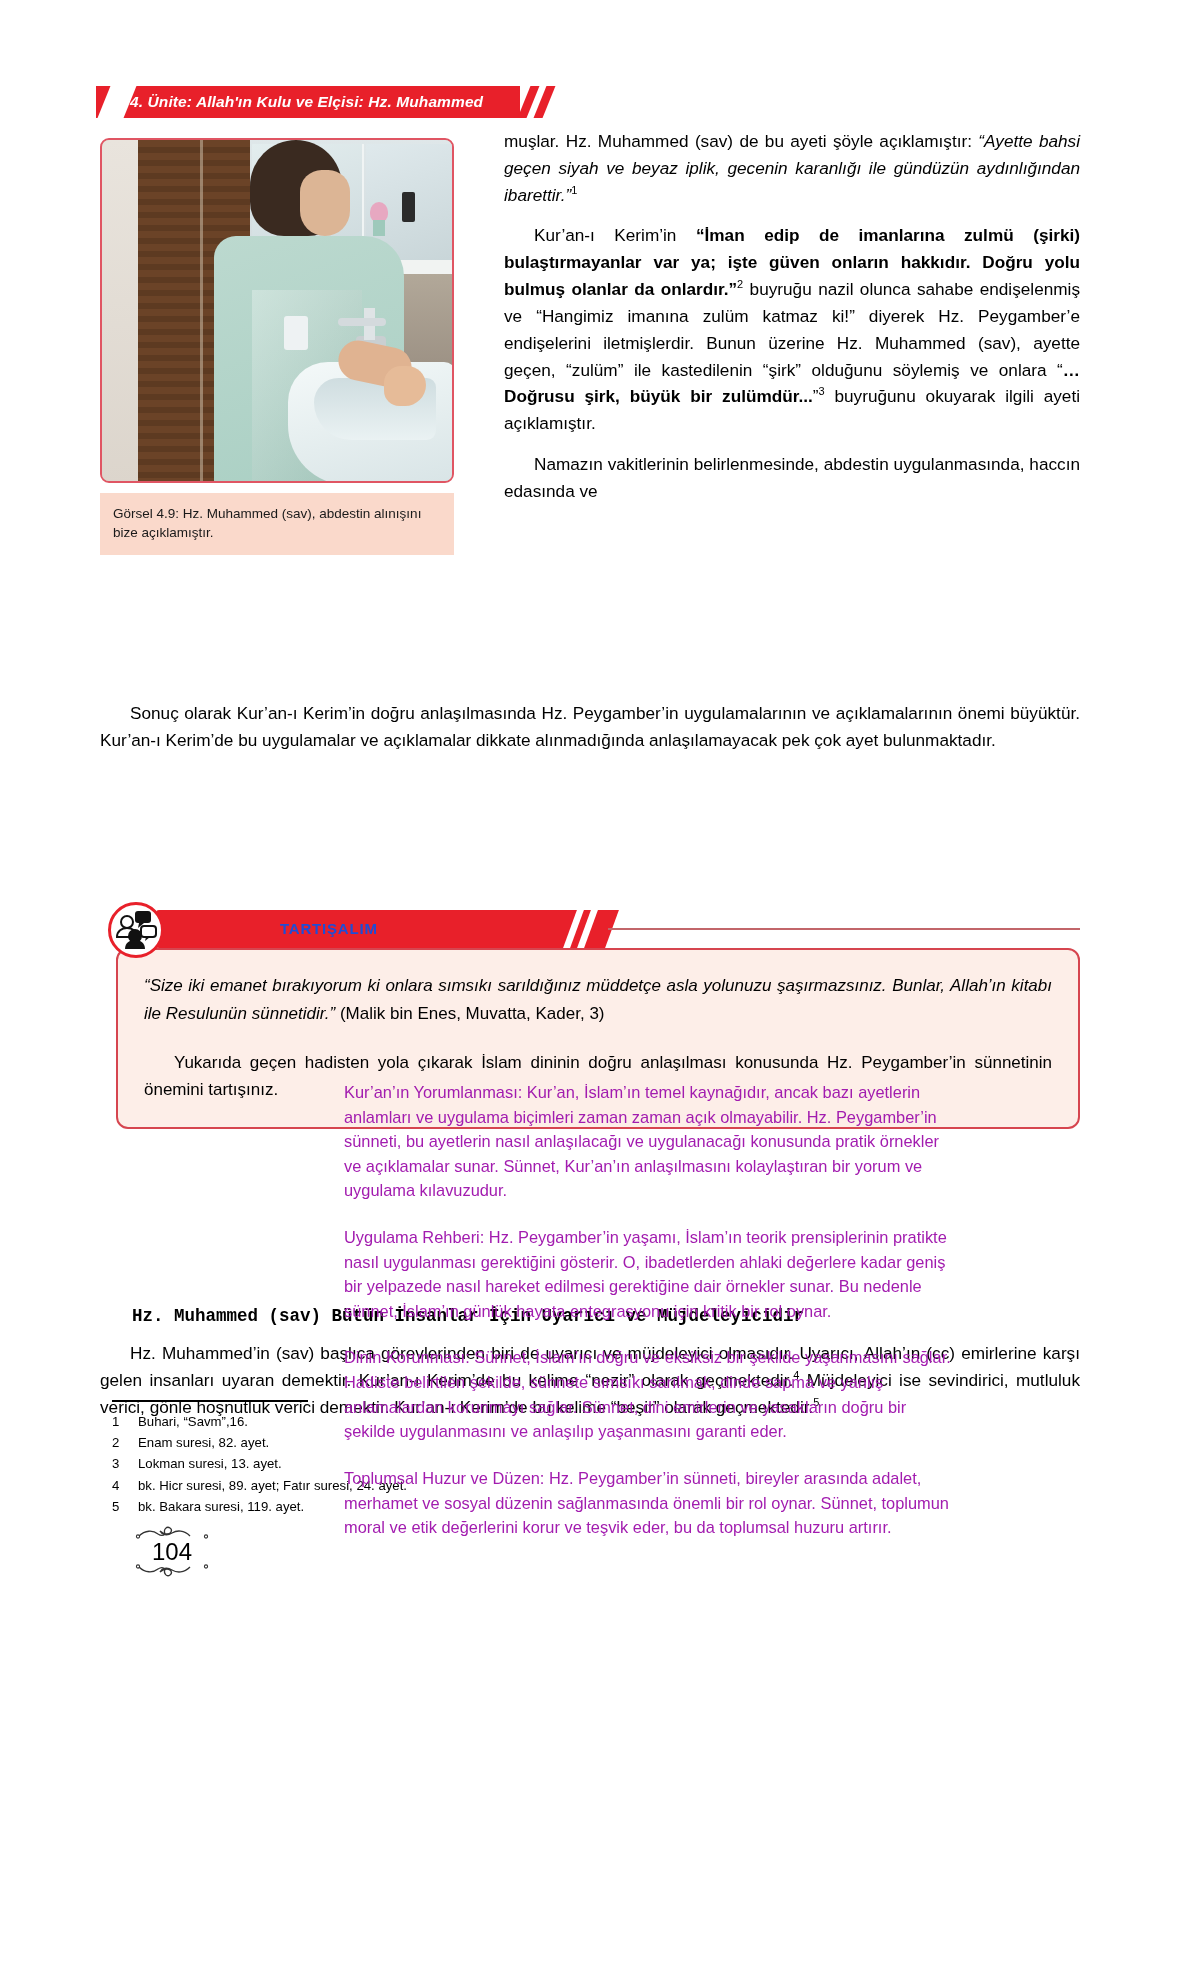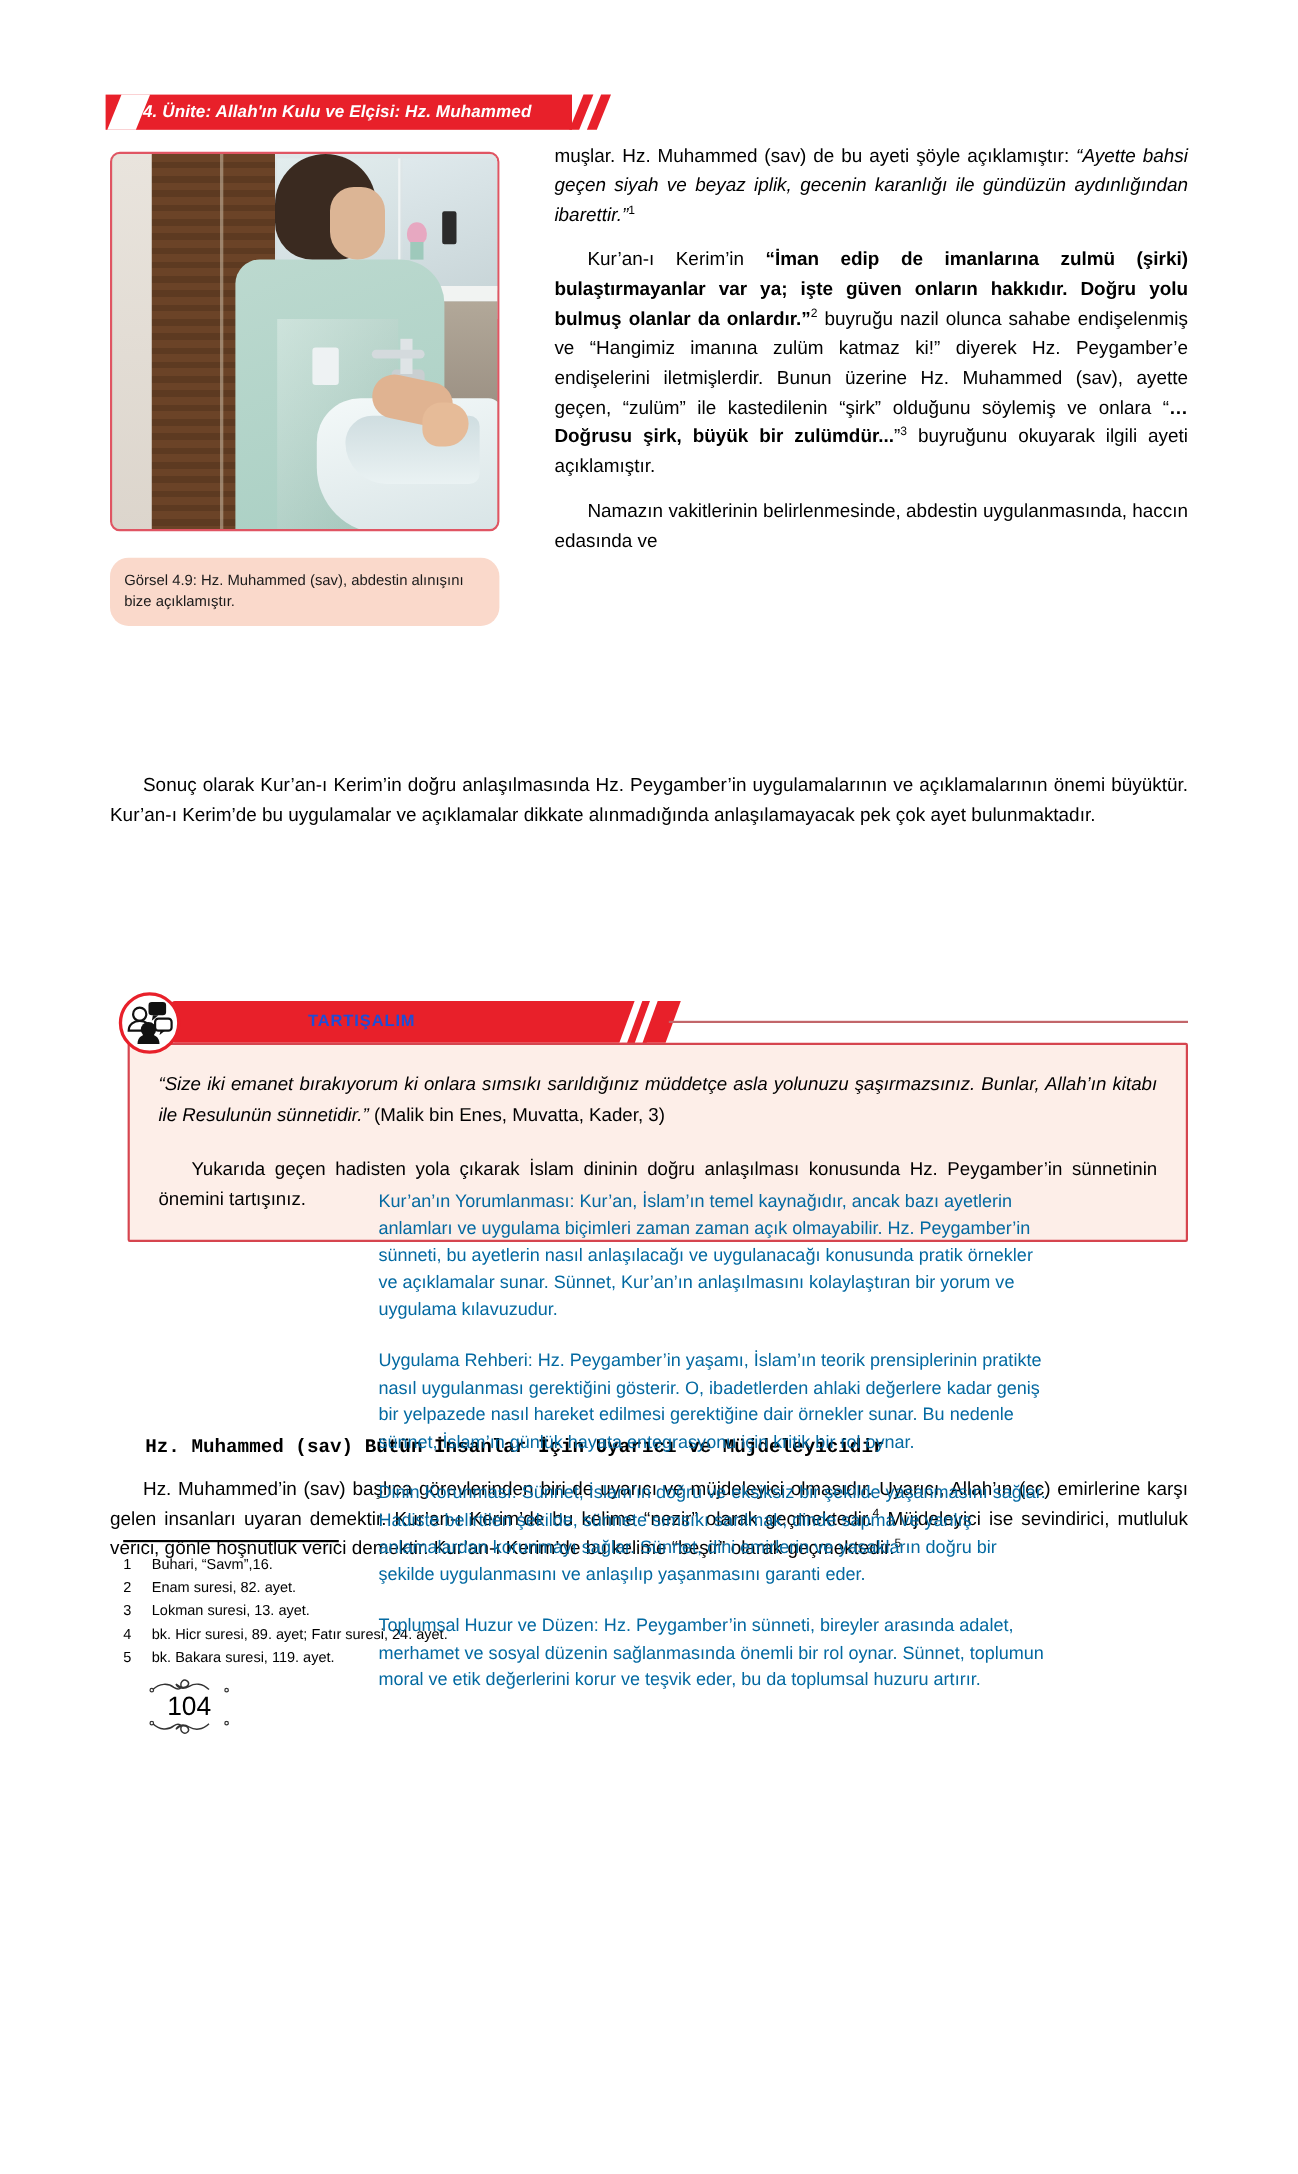--- a/index.html
+++ b/index.html
@@ -102,28 +102,27 @@
   .ph-basin-in { left: 212px; top: 238px; width: 122px; height: 62px;
                background: linear-gradient(180deg,#cfdde0,#eaf2f3); border-radius: 26px 10px 10px 40px; }
   .ph-faucet-b{ left: 254px; top: 196px; width: 30px; height: 16px; background: #c9cfd1; border-radius: 4px; }
   .ph-faucet-n{ left: 262px; top: 168px; width: 11px; height: 32px; background: #dfe4e6; }
   .ph-faucet-s{ left: 236px; top: 178px; width: 48px; height: 8px; background: #d4dadd; border-radius: 4px; }
   .ph-soap   { left: 182px; top: 176px; width: 24px; height: 34px; background: #eef2f3; border-radius: 3px; }
   .ph-arm    { left: 236px; top: 204px; width: 74px; height: 40px; background: #e0b391; border-radius: 22px; transform: rotate(12deg); }
   .ph-hand   { left: 282px; top: 226px; width: 42px; height: 40px; background: #e6bb98; border-radius: 18px 20px 22px 16px; }
 
   .figure-caption {
-    margin-top: 24px;
+    margin-top: 10px;
     width: 354px;
     background: #fad9cb;
     padding: 11px 13px 13px 13px;
     font-size: 13.5px;
     line-height: 1.42;
     color: #1a1a1a;
-    border-radius: 17px;
   }
 
   
   .col-right {
     position: absolute;
     left: 404px; top: 0;
     width: 576px;
     text-align: justify;
     font-size: 17.2px;
     line-height: 1.56;
@@ -184,21 +183,21 @@
     border-radius: 50%;
     background: #ffffff;
     z-index: 3;
   }
   .act-icon svg { display: block; }
 
   .activity-box {
     position: absolute; left: 16px; top: 42px;
     width: 964px;
     border: 2px solid #d6454f;
-    border-radius: 2px;
+    border-radius: 12px;
     background: #fdeee8;
     padding: 22px 26px 24px 26px;
   }
   .act-quote {
     font-size: 17px; line-height: 1.62; font-style: italic;
     text-align: justify; margin: 0 0 22px 0;
   }
   .act-source { font-style: normal; }
   .act-task {
     font-size: 17px; line-height: 1.6; text-align: justify;
@@ -226,21 +225,21 @@
   .pageno { position: absolute; left: 112px; top: 1525px; width: 120px; text-align: center; }
   .pageno .orn { display: block; height: 14px; color: #333; }
   .pageno .orn svg { display: block; margin: 0 auto; }
   .pageno .num { font-size: 24px; line-height: 1.05; }
 
   
   .notes {
     position: absolute;
     left: 344px; top: 1080px;
     width: 610px;
-    color: #0369a1;
+    color: #a21caf;
     font-size: 16.4px;
     line-height: 1.5;
   }
   .notes p { margin: 0 0 22px 0; }
 </style>
 </head>
 <body>
 
 <div class="header-band">
   <div class="band-bar"></div>

